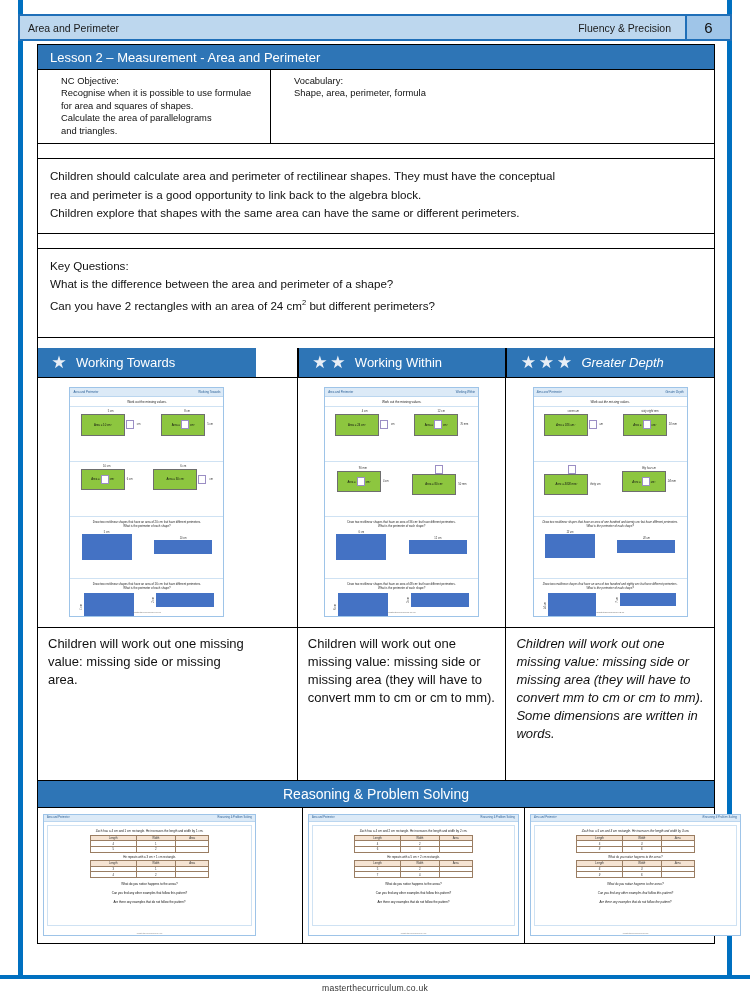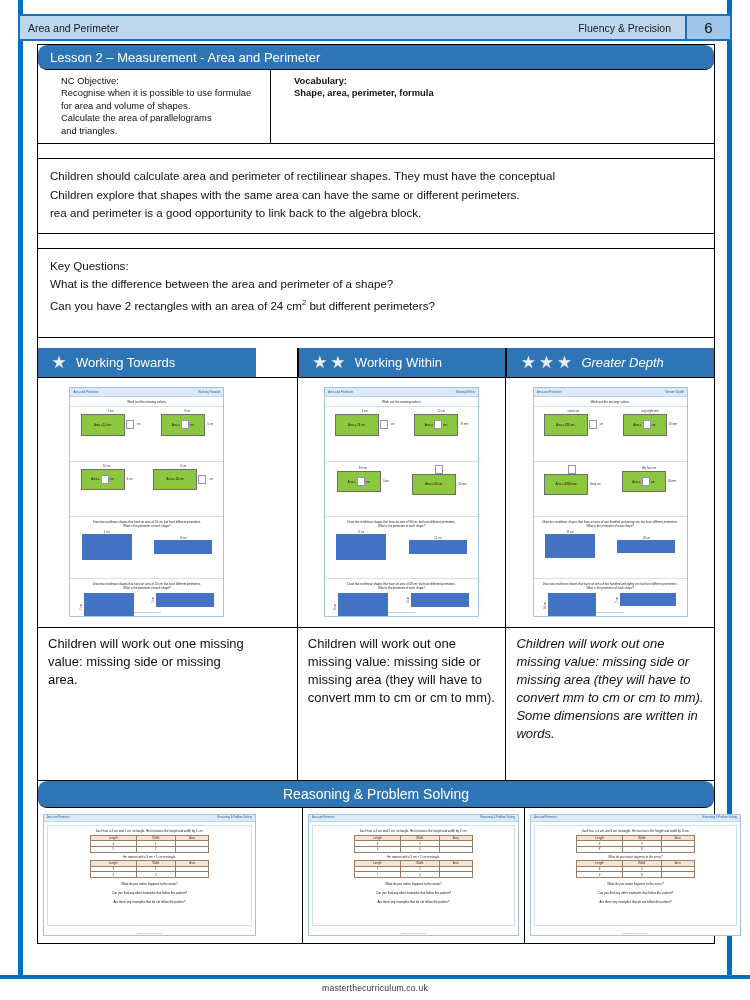--- a/index.html
+++ b/index.html
@@ -25,34 +25,34 @@
     width:43px;height:100%;background:#9FC5E8;border-left:2px solid #1F6FB8;
     display:flex;align-items:center;justify-content:center;font-size:15px;color:#111;
   }
 
   
   #sheet{
     position:absolute;left:37px;top:44px;width:678px;
     border:1px solid #000;box-sizing:border-box;background:#fff;
   }
   .blue-band{
-    background:#2E75B6;color:#fff;box-sizing:border-box;border-radius:9px;
+    background:#2E75B6;color:#fff;box-sizing:border-box;
   }
   #lesson-title{
     height:25px;display:flex;align-items:center;padding-left:12px;
     font-size:13px;border-bottom:1px solid #000;
   }
 
   
   .info-row{display:flex;border-bottom:1px solid #000;}
   .info-cell{box-sizing:border-box;padding:5px 7px 6px 7px;font-size:9.4px;line-height:12.4px;color:#111;}
   .info-cell + .info-cell{border-left:1px solid #000;}
   .c1{width:232px;}
   .c2{width:222px;}
-  .c3{width:222px;font-weight:bold;}
+  .c3{width:222px;}
   .info-cell .ttl{display:block;padding-left:16px;}
 
   
   .text-block{
     box-sizing:border-box;padding:8px 10px 10px 12px;font-size:11.6px;line-height:18.5px;color:#111;
     border-bottom:1px solid #000;
   }
   .text-block p{margin:0;}
   .gap-row{height:14px;border-bottom:1px solid #000;}
 
@@ -159,36 +159,36 @@
 </div>
 
 <div id="sheet">
 
   <div class="blue-band" id="lesson-title">Lesson 2 – Measurement - Area and Perimeter</div>
 
   <div class="info-row">
     <div class="info-cell c1">
       <span class="ttl">NC Objective:</span>
       <span class="ttl">Recognise when it is possible to use formulae</span>
-      <span class="ttl">for area and volume of shapes.</span>
+      <span class="ttl">for area and squares of shapes.</span>
       <span class="ttl">Calculate the area of parallelograms</span>
       <span class="ttl">and triangles.</span>
     </div>
     <div class="info-cell c3">
       <span class="ttl">Vocabulary:</span>
       <span class="ttl">Shape, area, perimeter, formula</span>
     </div>
   </div>
 
   <div class="gap-row"></div>
 
   <div class="text-block">
     <p>Children should calculate area and perimeter of rectilinear shapes. They must have the conceptual</p>
+    <p>rea and perimeter is a good opportunity to link back to the algebra block.</p>
     <p>Children explore that shapes with the same area can have the same or different perimeters.</p>
-    <p>rea and perimeter is a good opportunity to link back to the algebra block.</p>
   </div>
 
   <div class="gap-row"></div>
 
   <div class="text-block" style="padding-bottom:22px;">
     <p>Key Questions:</p>
     <p>What is the difference between the area and perimeter of a shape?</p>
     <p><span>Can you have 2 rectangles with an area of 24 cm</span><sup>2</sup><span> but different perimeters?</span></p>
   </div>
 

